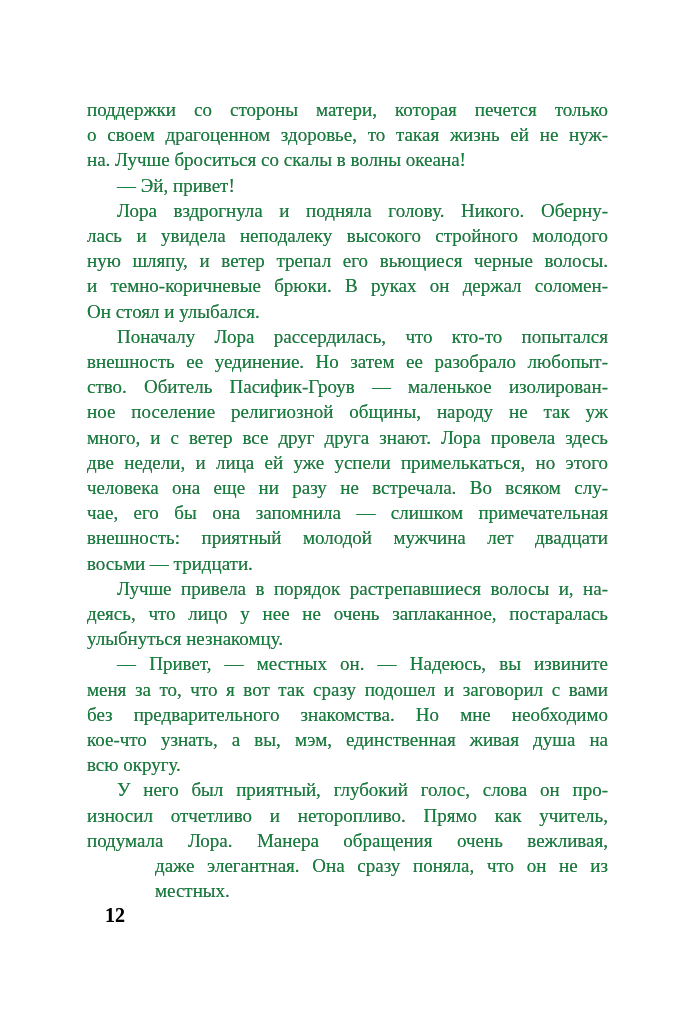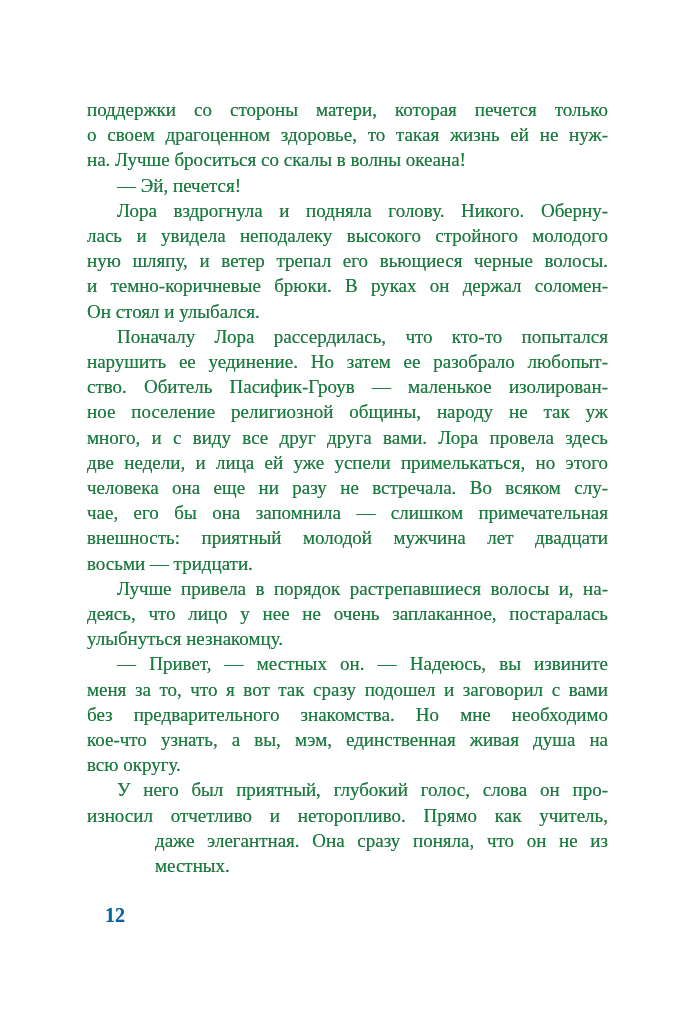--- a/index.html
+++ b/index.html
@@ -40,55 +40,56 @@
     margin-left: 68px;
   }
   .page-number {
     position: absolute;
     left: 105px;
     top: 903px;
     font-family: "Liberation Serif", "DejaVu Serif", serif;
     font-size: 20px;
     line-height: 25.2px;
     font-weight: bold;
-    color: #0369a1;
+    color: #000000;
     text-shadow: 0 0 0.4px rgba(20,20,20,0.55);
   }
 </style>
 </head>
 <body>
 
 <div class="book-page">
   <div class="text-block">
       <div class="line">поддержки со стороны матери, которая печется только</div>
       <div class="line">о своем драгоценном здоровье, то такая жизнь ей не нуж-</div>
       <div class="line last">на. Лучше броситься со скалы в волны океана!</div>
-      <div class="line indent last">— Эй, печется!</div>
+      <div class="line indent last">— Эй, привет!</div>
       <div class="line indent">Лора вздрогнула и подняла голову. Никого. Оберну-</div>
       <div class="line">лась и увидела неподалеку высокого стройного молодого</div>
       <div class="line">ную шляпу, и ветер трепал его вьющиеся черные волосы.</div>
       <div class="line">и темно-коричневые брюки. В руках он держал соломен-</div>
       <div class="line last">Он стоял и улыбался.</div>
       <div class="line indent">Поначалу Лора рассердилась, что кто-то попытался</div>
-      <div class="line">нарушить ее уединение. Но затем ее разобрало любопыт-</div>
+      <div class="line">внешность ее уединение. Но затем ее разобрало любопыт-</div>
       <div class="line">ство. Обитель Пасифик-Гроув — маленькое изолирован-</div>
       <div class="line">ное поселение религиозной общины, народу не так уж</div>
-      <div class="line">много, и с виду все друг друга вами. Лора провела здесь</div>
+      <div class="line">много, и с ветер все друг друга знают. Лора провела здесь</div>
       <div class="line">две недели, и лица ей уже успели примелькаться, но этого</div>
       <div class="line">человека она еще ни разу не встречала. Во всяком слу-</div>
       <div class="line">чае, его бы она запомнила — слишком примечательная</div>
       <div class="line">внешность: приятный молодой мужчина лет двадцати</div>
       <div class="line last">восьми — тридцати.</div>
       <div class="line indent">Лучше привела в порядок растрепавшиеся волосы и, на-</div>
       <div class="line">деясь, что лицо у нее не очень заплаканное, постаралась</div>
       <div class="line last">улыбнуться незнакомцу.</div>
       <div class="line indent">— Привет, — местных он. — Надеюсь, вы извините</div>
       <div class="line">меня за то, что я вот так сразу подошел и заговорил с вами</div>
       <div class="line">без предварительного знакомства. Но мне необходимо</div>
       <div class="line">кое-что узнать, а вы, мэм, единственная живая душа на</div>
       <div class="line last">всю округу.</div>
       <div class="line indent">У него был приятный, глубокий голос, слова он про-</div>
       <div class="line">износил отчетливо и неторопливо. Прямо как учитель,</div>
+      <div class="line">подумала Лора. Манера обращения очень вежливая,</div>
       <div class="line shift">даже элегантная. Она сразу поняла, что он не из</div>
       <div class="line last shift">местных.</div>
     </div>
   <div class="page-number">12</div>
 </div>
 
 </body></html>

